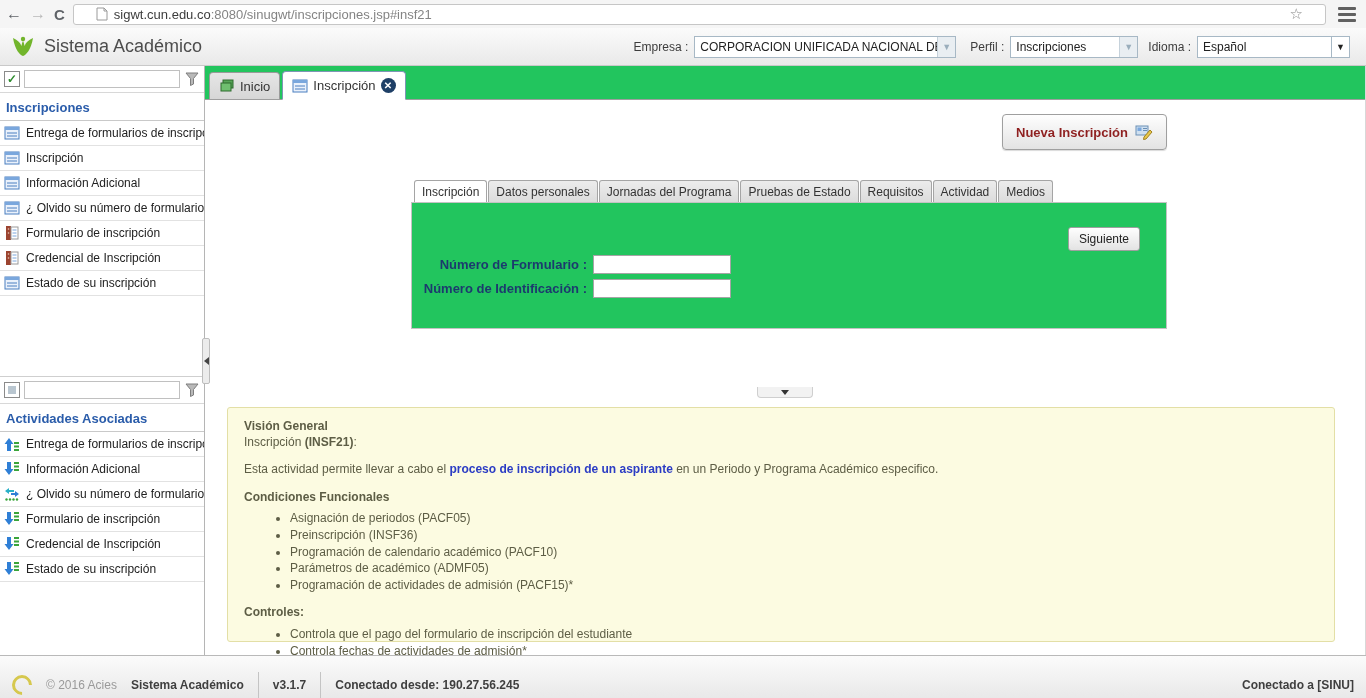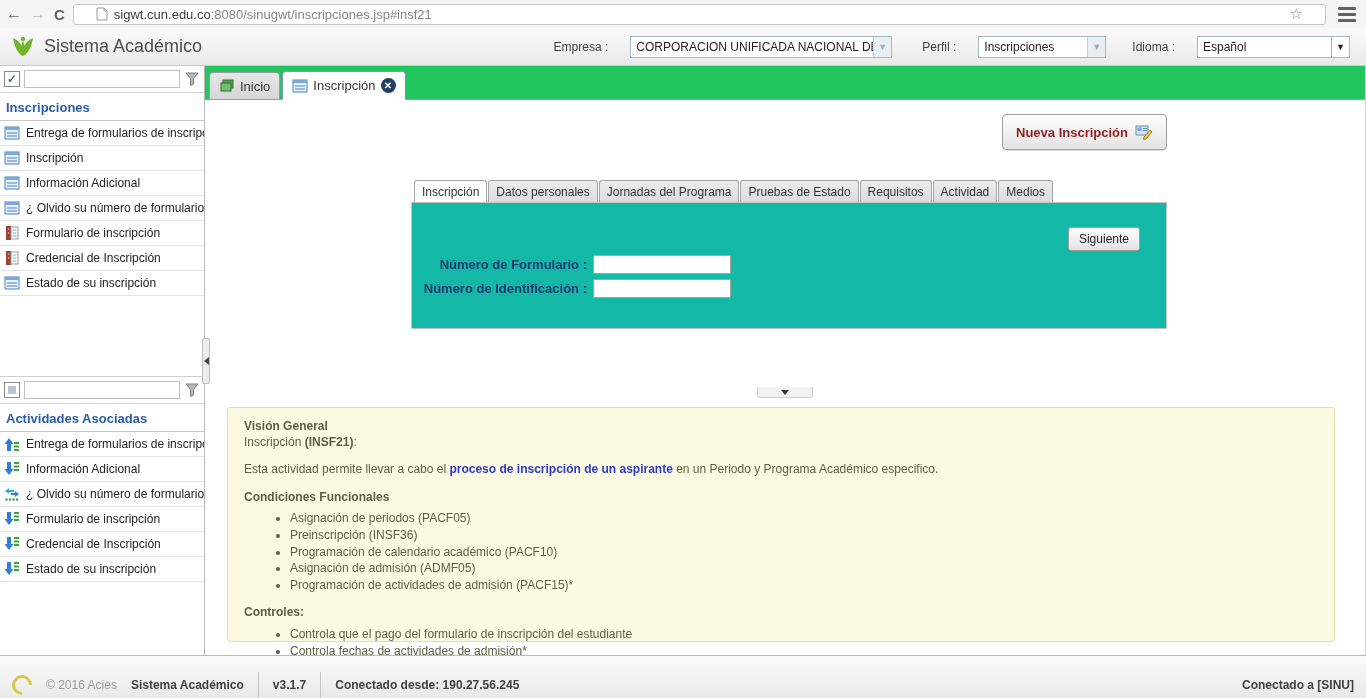--- a/index.html
+++ b/index.html
@@ -13,21 +13,21 @@
   .omni-url { flex:1; font-size:13px; color:#848484; white-space:nowrap; overflow:hidden; }
   .omni-url b { color:#3c3c3c; font-weight:normal; }
   .star { font-size:15px; color:#8a8a8a; }
   .burger { width:18px; display:flex; flex-direction:column; gap:3px; margin:0 4px; cursor:pointer; }
   .burger div { height:3px; background:#616161; border-radius:1px; }
 
   
   .appbar { height:38px; background:linear-gradient(#fbfbfb,#e9e9e9); border-bottom:1px solid #c9c9c9; display:flex; align-items:center; padding:0 10px; }
   .applogo { width:26px; height:26px; margin-right:8px; }
   .apptitle { font-size:18px; color:#4d4d4d; }
-  .hdr-controls { margin-left:auto; display:flex; align-items:center; gap:22px; padding-right:6px; }
+  .hdr-controls { margin-left:auto; display:flex; align-items:center; gap:6px; padding-right:6px; }
   .hdr-label { color:#3d3d3d; font-size:12px; }
   .selbox { height:22px; background:#fff; border:1px solid #a7b8c5; display:flex; align-items:stretch; }
   .selbox .val { padding:3px 5px; font-size:12px; color:#222; white-space:nowrap; overflow:hidden; }
   .selbox .arr { width:18px; display:flex; align-items:center; justify-content:center; background:#e9eef2; color:#9aaebc; font-size:9px; border-left:1px solid #c6d2db; }
   .selbox.enabled .arr { background:#fff; color:#222; border-left:1px solid #a7b8c5; }
 
   
   .workarea { display:flex; height:589px; position:relative; }
   .sidebar { width:205px; border-right:1px solid #b5b5b5; display:flex; flex-direction:column; background:#fff; }
   .side-panel1 { height:310px; }
@@ -52,21 +52,21 @@
   .tab.inactive { background:linear-gradient(#e6e6e6,#d6d6d6); }
   .tab.active { background:#fff; border-color:#7e96b5; height:29px; margin-bottom:-1px; border-bottom:1px solid #fff; }
   .tab-close { width:15px; height:15px; border-radius:50%; background:#1e3f66; color:#fff; font-size:10px; font-weight:bold; display:flex; align-items:center; justify-content:center; cursor:pointer; }
 
   .content { flex:1; position:relative; padding-top:14px; }
   .btn { display:inline-flex; align-items:center; gap:7px; background:linear-gradient(#fefefe,#e3e3e3); border:1px solid #9f9f9f; border-radius:4px; cursor:pointer; }
   .new-btn { position:absolute; top:14px; right:198px; padding:9px 13px; font-size:13px; font-weight:bold; color:#8e1f1f; box-shadow:0 1px 1px rgba(0,0,0,.15); }
   .subtabs { margin:66px 0 0 209px; display:flex; align-items:flex-end; gap:1px; }
   .subtab { height:22px; display:flex; align-items:center; padding:0 7px; border:1px solid #a5a5a5; border-bottom:none; border-radius:3px 3px 0 0; background:linear-gradient(#ececec,#dcdcdc); font-size:12px; color:#333; cursor:pointer; }
   .subtab.active { background:#fff; height:23px; margin-bottom:-1px; }
-  .formpanel { margin-left:206px; width:756px; height:127px; border:1px solid #c3c3c3; background:#14b8a6; position:relative; }
+  .formpanel { margin-left:206px; width:756px; height:127px; border:1px solid #c3c3c3; background:#22c55e; position:relative; }
   .sig-btn { position:absolute; top:24px; right:26px; padding:4px 10px; font-size:12px; color:#222; border-radius:3px; }
   .form-rows { position:absolute; top:52px; left:3px; }
   .form-row { display:flex; align-items:center; margin-bottom:5px; }
   .form-label { width:172px; text-align:right; font-weight:bold; color:#1c3a6e; font-size:13px; }
   .form-input { width:138px; height:19px; border:1px solid #a5a5a5; margin-left:6px; font-size:12px; padding:0 3px; }
 
   .mid-handle { margin:58px auto 0 auto; width:56px; height:11px; background:#f2f2f2; border:1px solid #cfcfcf; border-top:none; border-radius:0 0 4px 4px; display:flex; align-items:center; justify-content:center; cursor:pointer; }
   .mid-handle:before { content:""; border-left:4px solid transparent; border-right:4px solid transparent; border-top:5px solid #333; display:block; }
 
   .infopanel { margin:9px 30px 0 22px; height:235px; background:#fcfbe1; border:1px solid #e3dfa6; border-radius:3px; padding:11px 16px; color:#5d5d45; font-size:12px; line-height:1.3; }
@@ -368,21 +368,21 @@
         <p class="b">Visión General</p>
         <p><span>Inscripción </span><span class="b">(INSF21)</span><span>:</span></p>
         <div class="gap"></div>
         <p><span>Esta actividad permite llevar a cabo el </span><span class="ilink">proceso de inscripción de un aspirante</span><span> en un Periodo y Programa Académico especifico.</span></p>
         <div class="gap"></div>
         <p class="b">Condiciones Funcionales</p>
         <ul>
           <li>Asignación de periodos (PACF05)</li>
           <li>Preinscripción (INSF36)</li>
           <li>Programación de calendario académico (PACF10)</li>
-          <li>Asignación de admisión (ADMF05)</li>
+          <li>Parámetros de académico (ADMF05)</li>
           <li>Programación de actividades de admisión (PACF15)*</li>
         </ul>
         <div class="gap" style="height:6px;"></div>
         <p class="b">Controles:</p>
         <ul>
           <li>Controla que el pago del formulario de inscripción del estudiante</li>
           <li>Controla fechas de actividades de admisión*</li>
         </ul>
       </div>
     </div>

